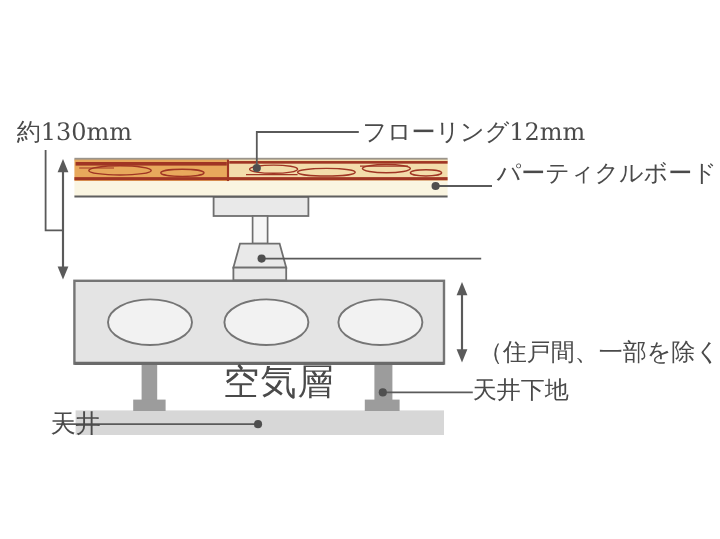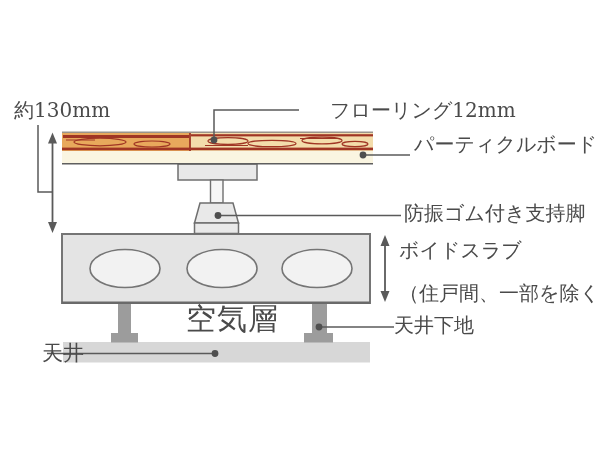--- a/index.html
+++ b/index.html
@@ -92,27 +92,26 @@
 
     <g>
       <line x1="385" y1="242" x2="385" y2="295" style="stroke:var(--line,#5a5a5a);stroke-width:1.8"></line>
       <path d="M385,235 l-4.5,11 h9 z" style="fill:var(--line,#5a5a5a)"></path>
       <path d="M385,302 l-4.5,-11 h9 z" style="fill:var(--line,#5a5a5a)"></path>
     </g>
   </svg>
 
   <div class="lbl" style="left:14px;top:100px;">約130mm</div>
 
-  <div class="lbl" style="left:302px;top:100px;margin-left:28px;">フローリング12mm</div>
+  <div class="lbl" style="left:302px;top:100px;">フローリング12mm</div>
 
   <div class="lbl" style="left:414px;top:134px;"><span>パーティクルボード</span><br></div>
 
-  <div class="lbl" style="left:404px;top:203px;">防振ゴム付き支持脚</div>
 
-  <div class="lbl" style="left:399px;top:240px;"><span>ボイドスラブ</span><br><br><span>（住戸間、一部を除く）</span></div>
+  <div class="lbl" style="left:399px;top:240px;"><br><br><span>（住戸間、一部を除く）</span></div>
 
   <div class="lbl" style="left:394px;top:315px;">天井下地</div>
 
   <div class="lbl air" style="left:186px;top:308px;">空気層</div>
 
   <div class="lbl ceil" style="left:2px;top:343px;margin-left:40px;">天井</div>
 
 </div>
 
 </body></html>

